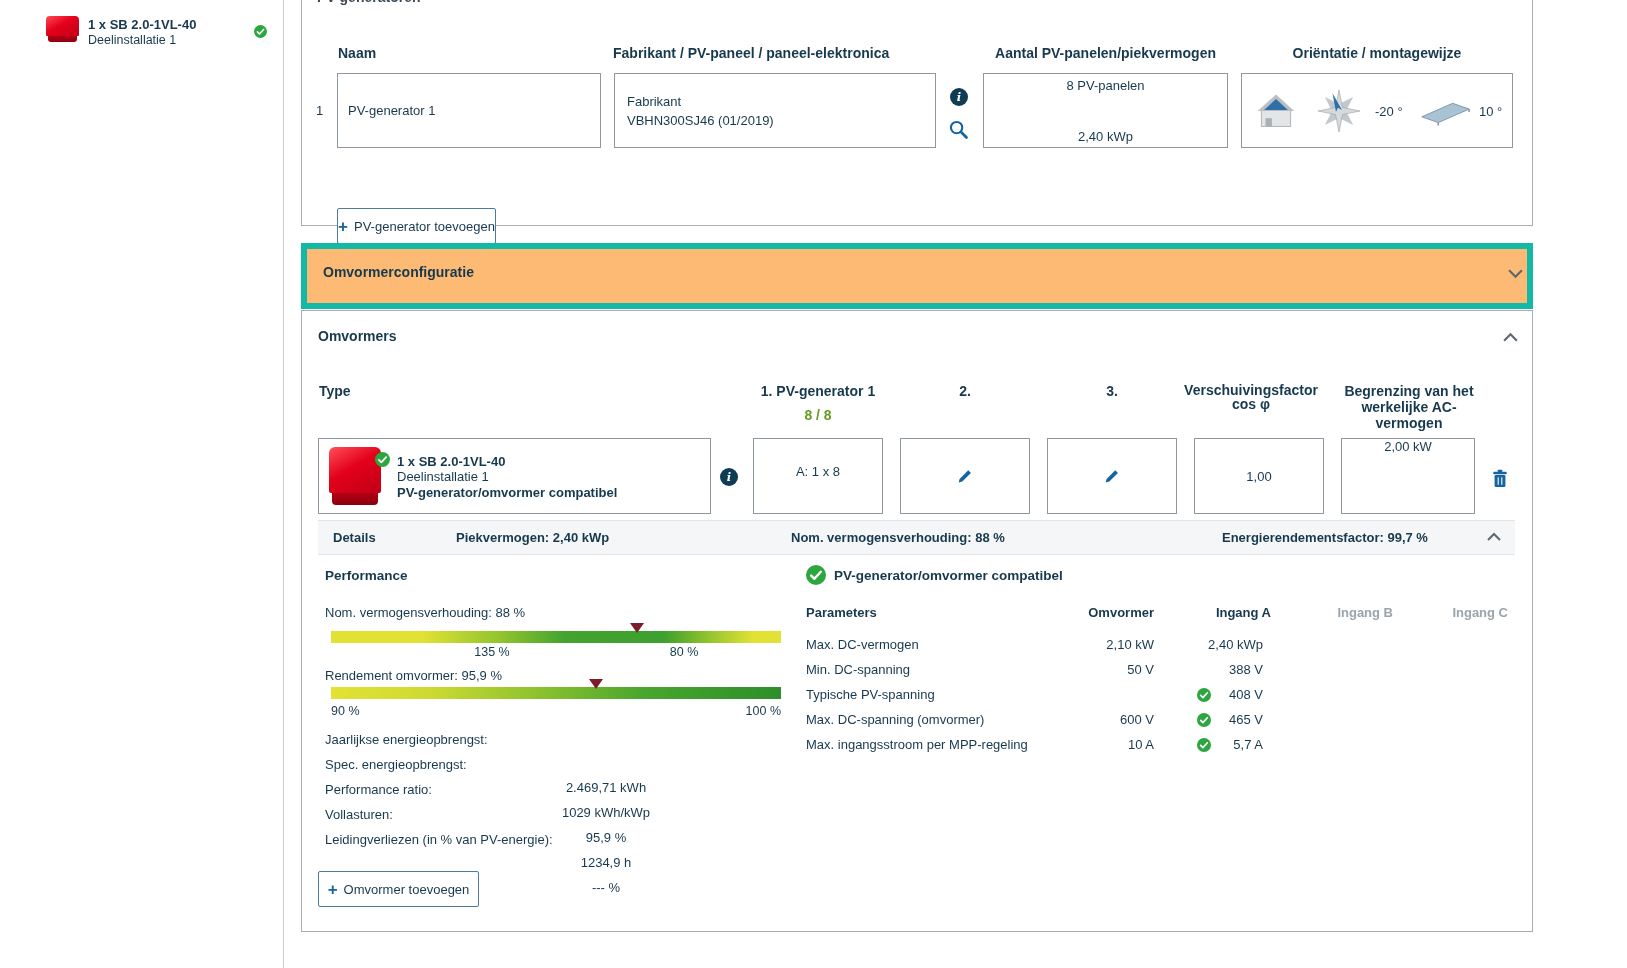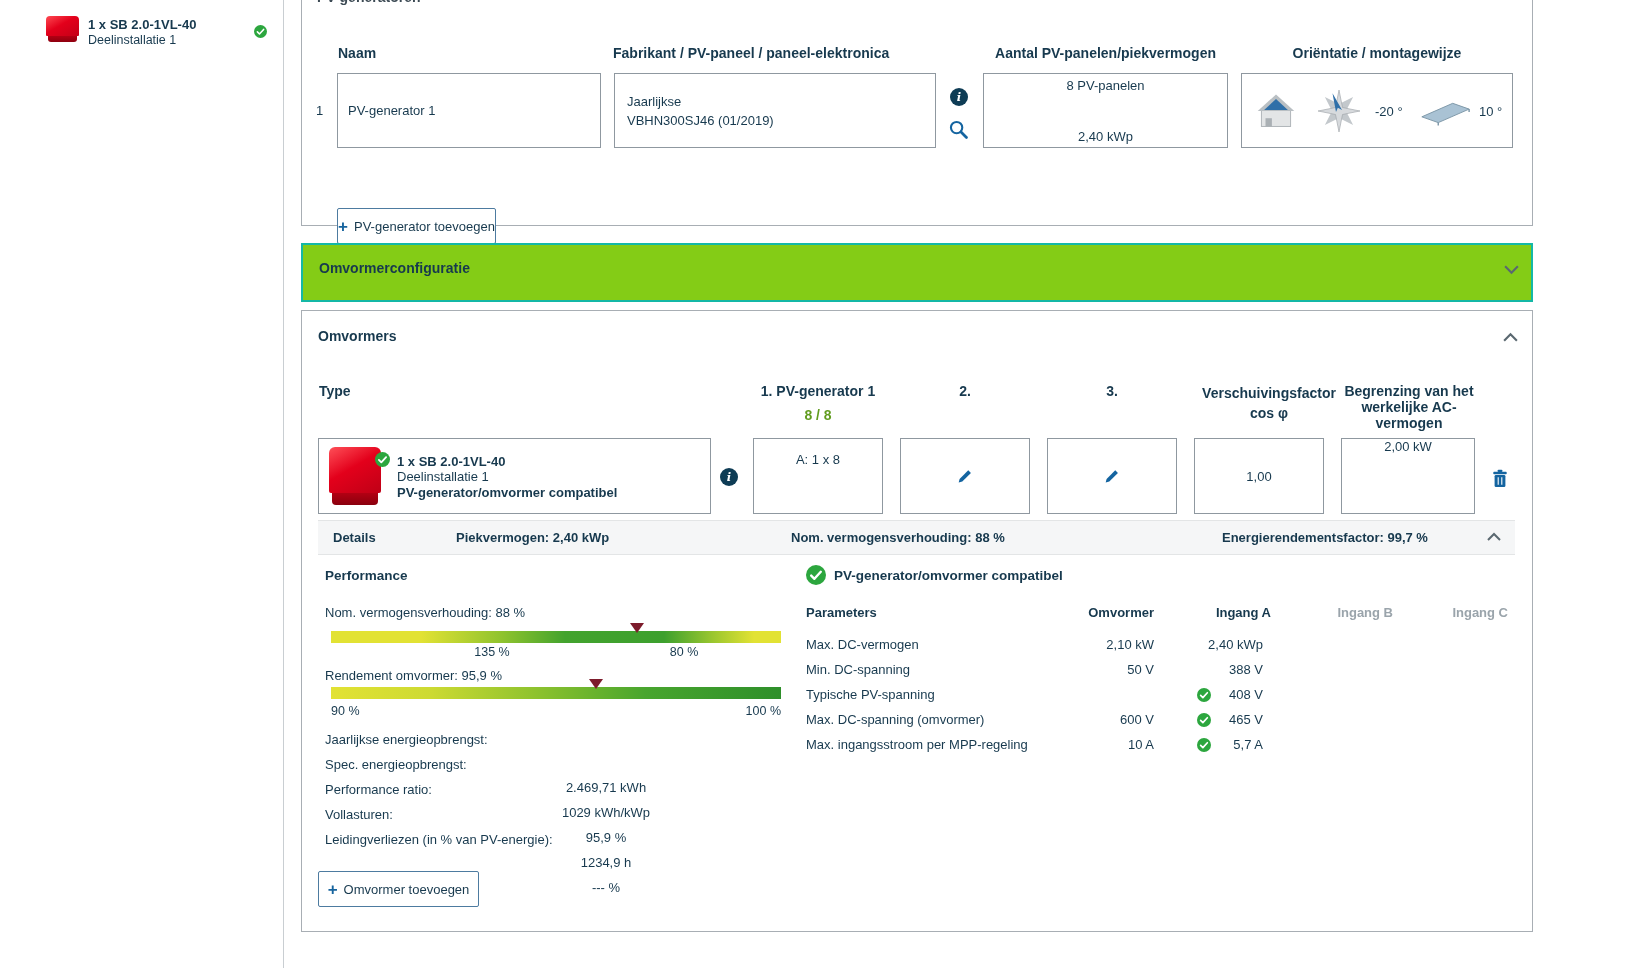--- a/index.html
+++ b/index.html
@@ -22,22 +22,22 @@
   .panel { position:absolute; background:#fff; border:1px solid #a8aeb4; }
   .panel-title { font-weight:bold; font-size:14px; }
   .fbox { position:absolute; background:#fff; border:1px solid #8f98a0; }
   .colhead { position:absolute; font-weight:bold; font-size:14px; }
   .center { text-align:center; }
 
   .btn { position:absolute; display:flex; align-items:center; justify-content:center; gap:6px;
          background:#fff; border:1px solid #4d7ba0; border-radius:2px; color:#17394e; font-size:13px; cursor:pointer; }
   .btn .plus { color:#17649e; font-size:17px; font-weight:bold; line-height:1; }
 
-  .cfg-bar { position:absolute; left:301px; top:243px; width:1232px; height:59px; background:#84cc16;
-             border:2px solid #14b8a6; cursor:pointer; }
+  .cfg-bar { position:absolute; left:301px; top:243px; width:1232px; height:66px; background:#fdba74;
+             border:6px solid #14b8a6; cursor:pointer; }
 
   
   .inv-big { position:absolute; left:10px; top:8px; width:52px; height:60px; }
   .inv-big .b1 { height:46px; background:linear-gradient(150deg,#ff5058,#e3001b 45%,#bf0016); border-radius:6px 6px 2px 2px; }
   .inv-big .b2 { height:12px; margin:0 3px; background:linear-gradient(#b30013,#8a000e); border-radius:0 0 4px 4px; }
   .typebox-text { position:absolute; left:78px; top:0; height:76px; display:flex; flex-direction:column; justify-content:center; line-height:15.5px; }
 
   .details-bar { position:absolute; left:16px; top:209px; width:1197px; height:35px; background:#f5f6f7;
                  border-top:1px solid #e3e5e6; border-bottom:1px solid #e3e5e6; cursor:pointer; }
   .details-bar .t { position:absolute; top:9px; font-weight:bold; font-size:13px; }
@@ -89,21 +89,21 @@
     <div class="colhead" style="left:36px; top:80px;">Naam</div>
     <div class="colhead" style="left:311px; top:80px;">Fabrikant / PV-paneel / paneel-elektronica</div>
     <div class="colhead center" style="left:681px; top:80px; width:245px;">Aantal PV-panelen/piekvermogen</div>
     <div class="colhead center" style="left:939px; top:80px; width:272px;">Oriëntatie / montagewijze</div>
 
     <div class="abs" style="left:14px; top:108px; height:75px; display:flex; align-items:center;">1</div>
 
     <input class="fbox" style="left: 35px; top: 108px; width: 264px; height: 75px; padding-left: 10px; font-family: &quot;Liberation Sans&quot;, sans-serif; font-size: 13px; color: rgb(23, 57, 78);" value="PV-generator 1">
 
     <div class="fbox" style="left:312px; top:108px; width:322px; height:75px; display:flex; flex-direction:column; justify-content:center; padding-left:12px; line-height:19px;">
-      <div>Jaarlijkse</div>
+      <div>Fabrikant</div>
       <div>VBHN300SJ46 (01/2019)</div>
     </div>
 
     <span class="abs icon-btn" style="left:648px; top:123px;">
       <svg width="18" height="18" viewBox="0 0 20 20">
           <circle cx="10" cy="10" r="10" fill="#0e3c55"></circle>
           <text x="10" y="14.5" font-family="DejaVu Serif, serif" font-style="italic" font-weight="bold" font-size="13" fill="#fff" text-anchor="middle">i</text>
         </svg>
     </span>
     <span class="abs icon-btn" style="left:646px; top:154px;">
@@ -166,21 +166,21 @@
       <svg width="17" height="11" viewBox="0 0 16 10">
           <polyline points="2,8 8,2 14,8" fill="none" stroke="#5a6870" stroke-width="2"></polyline>
         </svg>
     </span>
 
     <div class="colhead" style="left:17px; top:72px;">Type</div>
     <div class="colhead center" style="left:446px; top:72px; width:140px;">1. PV-generator 1</div>
     <div class="colhead center" style="left:446px; top:96px; width:140px; color:#619c1f;">8 / 8</div>
     <div class="colhead center" style="left:598px; top:72px; width:130px;">2.</div>
     <div class="colhead center" style="left:745px; top:72px; width:130px;">3.</div>
-    <div class="colhead center" style="left:896px; top:72px; width:142px; line-height:20px;">Verschuivingsfactor cos φ</div>
+    <div class="colhead center" style="left:878px; top:72px; width:142px; line-height:14px;">Verschuivingsfactor cos φ</div>
     <div class="colhead center" style="left:1039px; top:72px; width:136px; line-height:16px;">Begrenzing van het werkelijke AC-vermogen</div>
 
     <div class="fbox" style="left:16px; top:127px; width:393px; height:76px; cursor:pointer;">
       <div class="inv-big">
         <div class="b1"></div>
           <div class="b2"></div>
       </div>
       <span class="abs" style="left:56px; top:13px;">
         <svg width="15" height="15" viewBox="0 0 20 20">
             <circle cx="10" cy="10" r="10" fill="#2ca63e"></circle>
@@ -194,21 +194,21 @@
       </div>
     </div>
 
     <span class="abs icon-btn" style="left:418px; top:157px;">
       <svg width="18" height="18" viewBox="0 0 20 20">
           <circle cx="10" cy="10" r="10" fill="#0e3c55"></circle>
           <text x="10" y="14.5" font-family="DejaVu Serif, serif" font-style="italic" font-weight="bold" font-size="13" fill="#fff" text-anchor="middle">i</text>
         </svg>
     </span>
 
-    <div class="fbox center" style="left:451px; top:127px; width:130px; height:76px; padding-top:13px; cursor:pointer;">
+    <div class="fbox center" style="left:451px; top:127px; width:130px; height:76px; padding-top:25px; cursor:pointer;">
       <span>A: 1 x 8</span>
     </div>
 
     <div class="fbox" style="left:598px; top:127px; width:130px; height:76px; display:flex; align-items:center; justify-content:center; cursor:pointer;">
       <span>
         <svg width="18" height="18" viewBox="0 0 20 20">
             <path d="M3 17.2 L4 13.2 L13.6 3.6 L16.6 6.6 L7 16.2 L3 17.2 Z" fill="#1464a0"></path>
           </svg>
       </span>
     </div>

